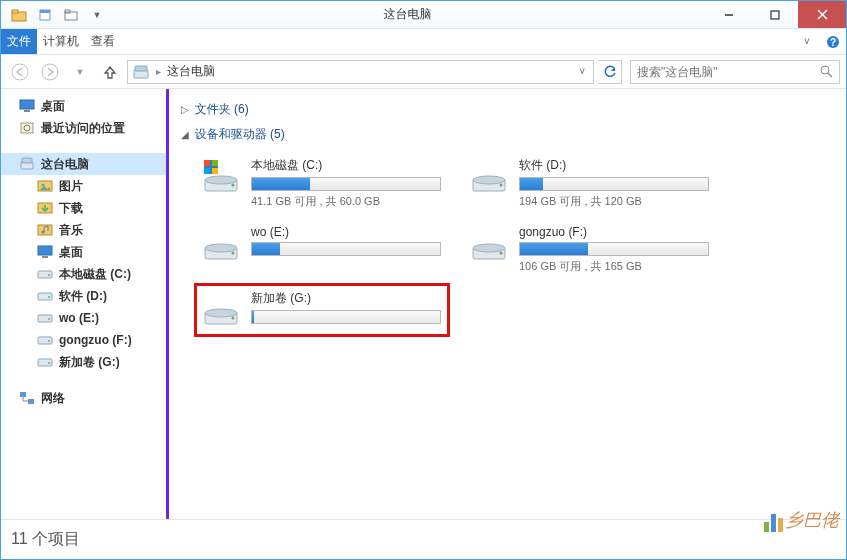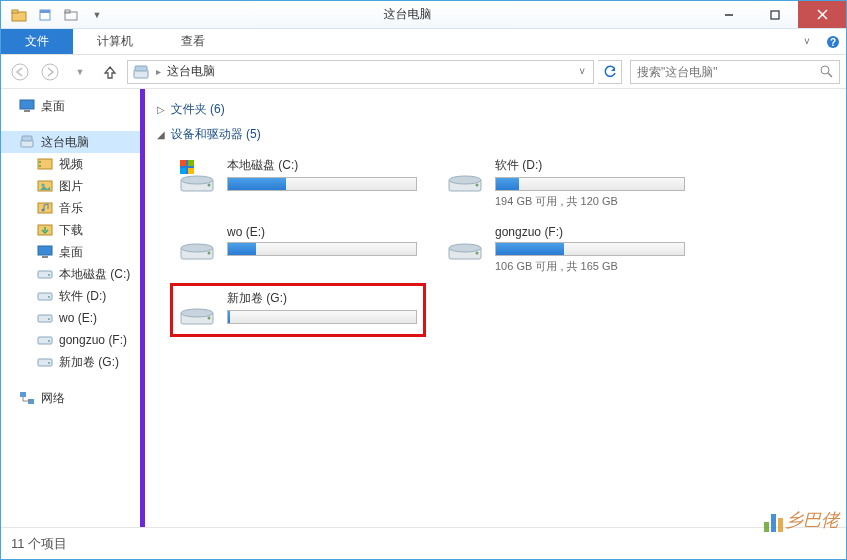--- a/index.html
+++ b/index.html
@@ -9,60 +9,60 @@
 
 .titlebar { height: 28px; background: linear-gradient(#fff,#f4f8fc); display: flex; align-items: center; border-bottom: 1px solid #d6e5f3; }
 .titlebar .qat { display: flex; align-items: center; gap: 2px; padding-left: 6px; }
 .titlebar .qat .qbtn { width: 24px; height: 22px; display: flex; align-items: center; justify-content: center; color: #555; }
 .titlebar .title { flex: 1; text-align: center; color: #333; }
 .titlebar .winbtns { display: flex; height: 100%; }
 .titlebar .winbtns .wbtn { width: 46px; display: flex; align-items: center; justify-content: center; color: #444; }
 .titlebar .winbtns .wbtn.close { background: #c75050; color: #fff; width: 48px; }
 
 .ribbon { height: 26px; background: #fff; display: flex; align-items: stretch; border-bottom: 1px solid #e1e1e1; }
-.ribbon .tab { padding: 0 24px; display: flex; align-items: center; color: #444; }
+.ribbon .tab { padding: 0 6px; display: flex; align-items: center; color: #444; }
 .ribbon .tab.file { background: #2b7cd3; color: #fff; }
 .ribbon .spacer { flex: 1; }
 .ribbon .rbtn { width: 26px; display: flex; align-items: center; justify-content: center; color: #2b7cd3; }
 
 .navbar { height: 34px; display: flex; align-items: center; padding: 4px 6px; gap: 4px; border-bottom: 1px solid #e5e5e5; }
 .navbtn { width: 26px; height: 26px; display: flex; align-items: center; justify-content: center; color: #808080; border-radius: 2px; }
 .navbtn.enabled { color: #333; }
 .addr { flex: 1; height: 24px; border: 1px solid #ccc; display: flex; align-items: center; padding: 0 4px; gap: 6px; background: #fff; }
 .addr .crumb { display: flex; align-items: center; gap: 4px; color: #333; }
 .addr .sep { color: #888; font-size: 10px; }
 .addr .tail { flex:1; }
 .addr .dd { color:#666; padding:0 4px; }
 .refresh { width: 24px; height: 24px; border: 1px solid #ccc; border-left: none; display: flex; align-items: center; justify-content: center; color: #1e6fbf; }
 .search { width: 210px; height: 24px; border: 1px solid #ccc; display: flex; align-items: center; padding: 0 6px; color: #888; gap: 6px; margin-left: 4px; }
 .search input { border: none; outline: none; flex: 1; font-size: 12px; color: #333; background: transparent; }
 
 .body { flex: 1; display: flex; min-height: 0; }
 
-.tree { width: 144px; border-right: 5px solid #6d28d9; padding: 6px 0; overflow: auto; }
+.tree { width: 168px; border-right: 3px solid #6d28d9; padding: 6px 0; overflow: auto; font-weight: bold; }
 .tgroup { margin-bottom: 14px; }
 .titem { display: flex; align-items: center; height: 22px; padding-left: 18px; gap: 6px; color: #333; white-space: nowrap; }
 .titem.child { padding-left: 36px; }
 .titem.sel { background: #cde8ff; }
 .ticon { width: 16px; height: 16px; display: inline-flex; align-items: center; justify-content: center; font-size: 11px; }
 
 .content { flex: 1; padding: 8px 12px; overflow: auto; }
 .section-head { display: flex; align-items: center; gap: 6px; color: #1a4e8a; padding: 4px 0; }
 .section-head .tri { font-size: 10px; color: #666; }
 .drives { display: flex; flex-wrap: wrap; gap: 8px 18px; padding: 6px 0 12px 16px; }
 .drive { width: 250px; display: flex; gap: 10px; padding: 4px; }
 .drive.highlight { outline: 3px solid #d11; outline-offset: 0; }
 .dicon { width: 40px; height: 40px; display: flex; align-items: center; justify-content: center; }
 .dinfo { flex: 1; display: flex; flex-direction: column; gap: 3px; }
 .dname { color: #333; }
 .bar { width: 190px; height: 14px; border: 1px solid #b8b8b8; background: linear-gradient(#f9f9f9,#e8e8e8); position: relative; }
 .bar .fill { position: absolute; left: 0; top: 0; bottom: 0; background: linear-gradient(#4aa0e8,#2b7cd3); }
 .dstat { color: #6a6a6a; font-size: 11px; }
 
-.status { height: 32px; border-top: 1px solid #e5e5e5; display: flex; align-items: center; padding: 0 10px; color: #555; font-size: 13px; }
+.status { height: 40px; border-top: 1px solid #e5e5e5; display: flex; align-items: center; padding: 0 10px; color: #555; font-size: 16px; }
 
 .watermark { position: absolute; right: 8px; bottom: 28px; font-size: 18px; color: #d0762c; font-style: italic; pointer-events: none; opacity: .85; display:flex; align-items:flex-end; gap:2px;}
 .watermark .bars { display:flex; gap:2px; align-items:flex-end;}
 .watermark .bars span{ width:5px; background:#69a52f;}
 .watermark .bars span:nth-child(1){height:10px}
 .watermark .bars span:nth-child(2){height:18px;background:#2b7cd3}
 .watermark .bars span:nth-child(3){height:14px;background:#e0a030}
 
 svg { display: block; }
 </style>
@@ -182,70 +182,69 @@
       <div class="tgroup">
         <div class="titem">
             <span class="ticon">
               <svg width="16" height="14">
                 <rect x="1" y="1" width="14" height="9" fill="#3d8bd6" stroke="#2a6aa8"></rect>
                 <rect x="5" y="11" width="6" height="2" fill="#888"></rect>
               </svg>
             </span>
             <span>桌面</span>
           </div>
+        <div class="titem">
+            <span class="ticon">
+              <svg width="16" height="14">
+                <rect x="2" y="2" width="12" height="10" fill="#f3f0e6" stroke="#a89d7a"></rect>
+                <circle cx="8" cy="7" r="3" fill="none" stroke="#7a8a3d"></circle>
+              </svg>
+            </span>
+            <span>最近访问的位置</span>
+          </div>
       </div>
       <div class="tgroup">
         <div class="titem sel">
             <span class="ticon">
               <svg width="16" height="14">
                 <rect x="2" y="5" width="12" height="7" rx="1" fill="#dfe8ef" stroke="#8aa7c2"></rect>
                 <rect x="3" y="1" width="10" height="5" rx="1" fill="#b8d1e8" stroke="#8aa7c2"></rect>
               </svg>
             </span>
             <span>这台电脑</span>
           </div>
         <div id="tree-children">
             <div class="titem child">
               <span class="ticon">
                 <svg width="16" height="14">
                   <rect x="1" y="2" width="14" height="10" fill="#f3c96b" stroke="#b78b2e"></rect>
-                  <rect x="2" y="4" width="2" height="2" fill="#7a5"></rect>
-                  <rect x="2" y="8" width="2" height="2" fill="#7a5"></rect>
-                </svg>
-              </span>
-              <span>视频</span>
-            </div>
-            <div class="titem child">
-              <span class="ticon">
-                <svg width="16" height="14">
-                  <rect x="1" y="2" width="14" height="10" fill="#f3c96b" stroke="#b78b2e"></rect>
                   <circle cx="6" cy="6" r="1.5" fill="#5aa"></circle>
                   <path d="M3 11 L7 7 L10 10 L13 8 L13 11 Z" fill="#5a9"></path>
                 </svg>
               </span>
               <span>图片</span>
+            </div>
+            <div class="titem child">
+              <span class="ticon">
+                <svg width="16" height="14">
+                  <rect x="1" y="2" width="14" height="10" fill="#f3c96b" stroke="#b78b2e"></rect>
+                  <path d="M8 4 L8 8 M5 7 L8 10 L11 7" stroke="#3a7" fill="none" stroke-width="1.5"></path>
+                </svg>
+              </span>
+              <span>下载</span>
             </div>
             <div class="titem child">
               <span class="ticon">
                 <svg width="16" height="14">
                   <rect x="1" y="2" width="14" height="10" fill="#f3c96b" stroke="#b78b2e"></rect>
                   <circle cx="6" cy="9" r="1.5" fill="#58a"></circle>
                   <path d="M7 9 L7 4 L11 3 L11 8" stroke="#58a" fill="none"></path>
                 </svg>
               </span>
               <span>音乐</span>
-            </div>
-            <div class="titem child">
-              <span class="ticon">
-                <svg width="16" height="14">
-                  <rect x="1" y="2" width="14" height="10" fill="#f3c96b" stroke="#b78b2e"></rect>
-                  <path d="M8 4 L8 8 M5 7 L8 10 L11 7" stroke="#3a7" fill="none" stroke-width="1.5"></path>
-                </svg>
-              </span>
-              <span>下载</span>
             </div>
             <div class="titem child">
               <span class="ticon">
                 <svg width="16" height="14">
                   <rect x="1" y="1" width="14" height="9" fill="#3d8bd6" stroke="#2a6aa8"></rect>
                   <rect x="5" y="11" width="6" height="2" fill="#888"></rect>
                 </svg>
               </span>
               <span>桌面</span>
             </div>
@@ -333,20 +332,21 @@
                 <rect x="4" y="22" width="32" height="12" rx="2" fill="#e2e8ec" stroke="#9cb0c0"></rect>
                 <ellipse cx="20" cy="23" rx="16" ry="4" fill="#c8d4dd" stroke="#9cb0c0"></ellipse>
                 <circle cx="32" cy="28" r="1.5" fill="#6fa56f"></circle>
               </svg>
             </div>
             <div class="dinfo">
               <div class="dname">本地磁盘 (C:)</div>
               <div class="bar">
                 <div class="fill" style="width:31%"></div>
               </div>
+              <div class="dstat">41.1 GB 可用 , 共 60.0 GB</div>
             </div>
           </div>
           <div class="drive">
             <div class="dicon">
               <svg width="40" height="40">
                 <rect x="4" y="22" width="32" height="12" rx="2" fill="#e2e8ec" stroke="#9cb0c0"></rect>
                 <ellipse cx="20" cy="23" rx="16" ry="4" fill="#c8d4dd" stroke="#9cb0c0"></ellipse>
                 <circle cx="32" cy="28" r="1.5" fill="#6fa56f"></circle>
               </svg>
             </div>

